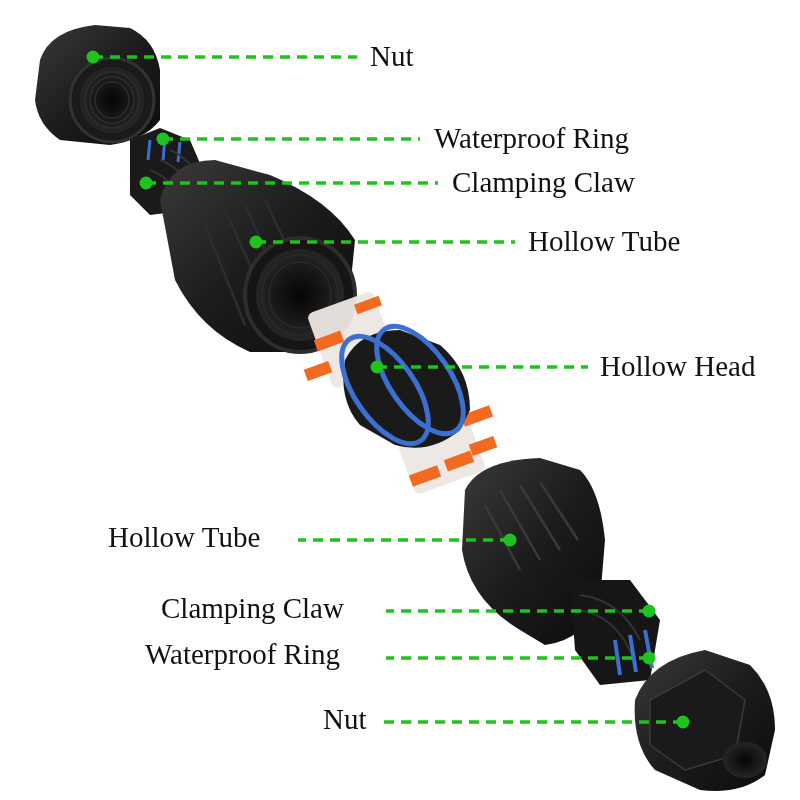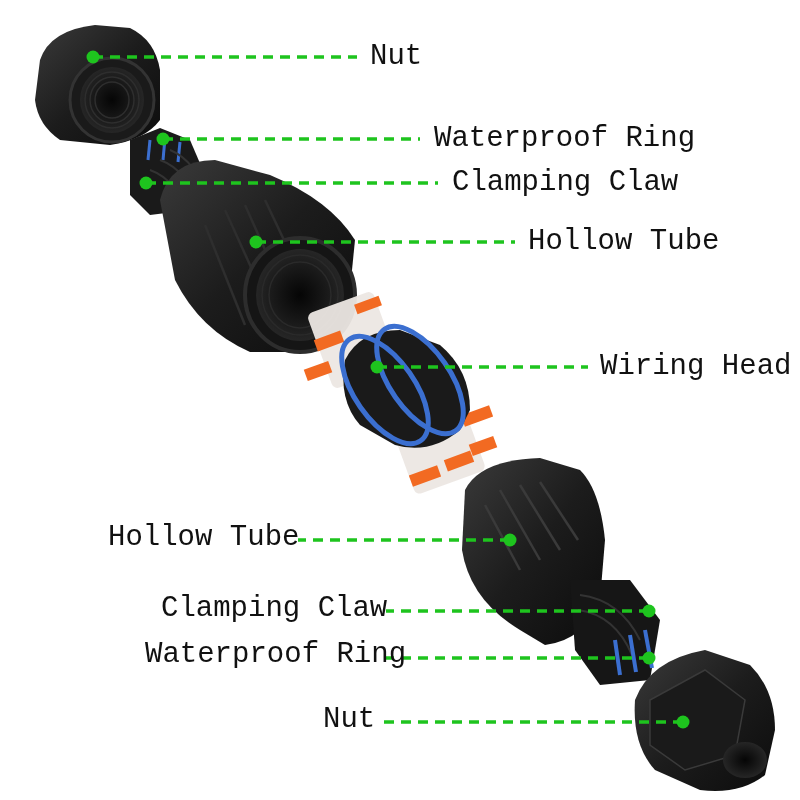--- a/index.html
+++ b/index.html
@@ -1,20 +1,20 @@
 <!DOCTYPE html>
 <html><head>
 <meta charset="utf-8">
 <style>
   html, body { margin: 0; padding: 0; background: #ffffff; }
   body { width: 800px; height: 800px; position: relative; overflow: hidden;
          font-family: "Liberation Sans", sans-serif; }
   #stage { position: absolute; left: 0; top: 0; width: 800px; height: 800px; }
   .label { position: absolute; font-size: 29px; color: #111111; white-space: nowrap;
-           line-height: 1; font-family: Liberation Mono, monospace; }
+           line-height: 1; font-family: Liberation Serif, serif; }
 </style>
 </head>
 <body>
 
 <svg id="stage" viewBox="0 0 800 800" xmlns="http://www.w3.org/2000/svg">
   <defs>
     <linearGradient id="blk" x1="0" y1="0" x2="1" y2="1">
       <stop offset="0" stop-color="#3a3a3a"></stop>
       <stop offset="0.5" stop-color="#1c1c1c"></stop>
       <stop offset="1" stop-color="#0c0c0c"></stop>
@@ -135,18 +135,18 @@
       <line x1="683" y1="722" x2="384" y2="722" stroke="#1ec41e" stroke-width="3.5" stroke-dasharray="10 7"></line>
       <circle cx="683" cy="722" r="6.5" fill="#1ec41e"></circle>
     </g>
 </svg>
 
 <div id="labels">
     <div class="label" style="left: 370px; top: 42px;">Nut</div>
     <div class="label" style="left: 434px; top: 124px;">Waterproof Ring</div>
     <div class="label" style="left: 452px; top: 168px;">Clamping Claw</div>
     <div class="label" style="left: 528px; top: 227px;">Hollow Tube</div>
-    <div class="label" style="left: 600px; top: 352px;">Wiring Head</div>
+    <div class="label" style="left: 600px; top: 352px;">Hollow Head</div>
     <div class="label" style="left: 108px; top: 523px;">Hollow Tube</div>
     <div class="label" style="left: 161px; top: 594px;">Clamping Claw</div>
     <div class="label" style="left: 145px; top: 640px;">Waterproof Ring</div>
     <div class="label" style="left: 323px; top: 705px;">Nut</div>
   </div>
 
 </body></html>

